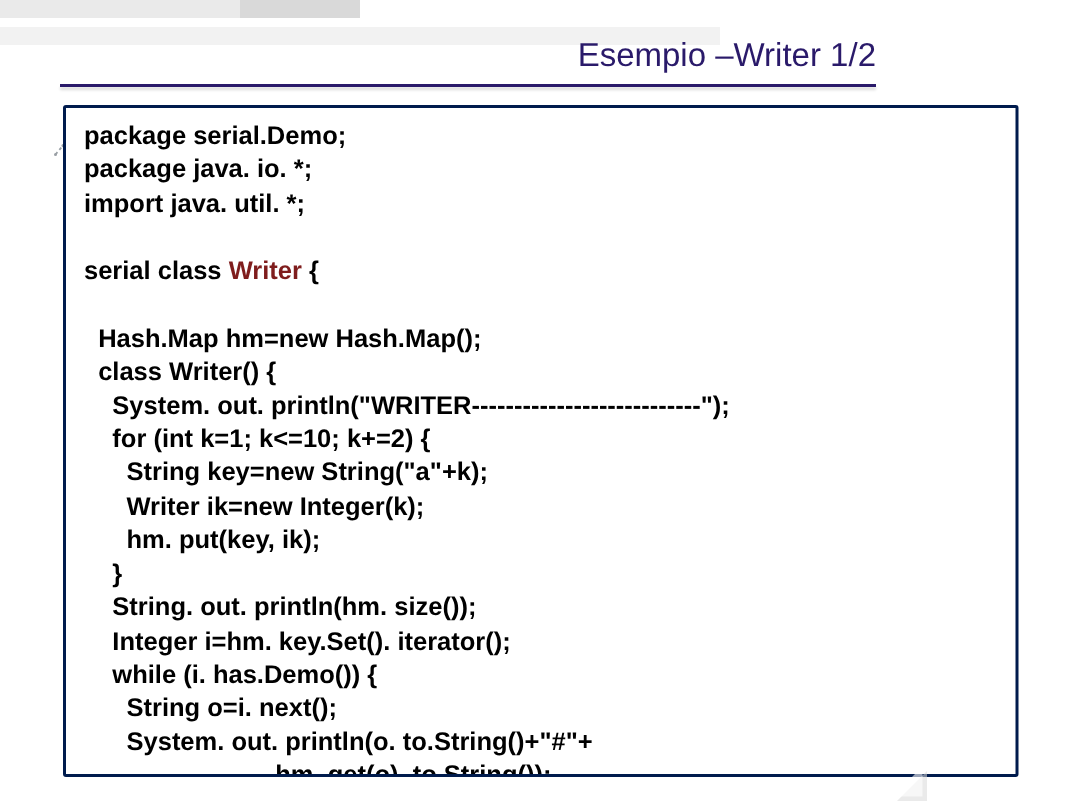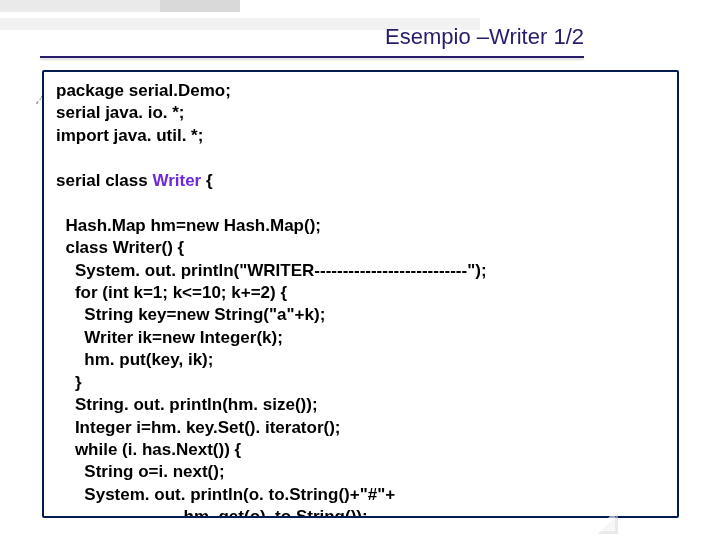--- a/index.html
+++ b/index.html
@@ -63,21 +63,21 @@
     overflow: hidden;
   }
   .code {
     font-family: Verdana, Geneva, sans-serif;
     font-size: 17px;
     font-weight: bold;
     color: #000;
     line-height: 1.32;
     white-space: pre;
   }
-  .code .cls { color: #6d28d9; margin-top: 48px; }
+  .code .cls { color: #7f1d1d; margin-top: 48px; }
   .page-corner {
     position: absolute;
     right: 6px;
     bottom: 6px;
     width: 22px;
     height: 22px;
   }
   .page-corner::before {
     content: "";
     position: absolute;
@@ -113,36 +113,36 @@
   <svg class="squiggle" viewBox="0 0 22 14">
     <path d="M1 7 L6 1 L11 13 L21 4" fill="none" stroke="#9aa0a6" stroke-width="1.2" stroke-dasharray="2 2"></path>
     <circle cx="1" cy="7" r="1" fill="#9aa0a6"></circle>
     <circle cx="6" cy="1" r="1" fill="#9aa0a6"></circle>
     <circle cx="11" cy="13" r="1" fill="#9aa0a6"></circle>
     <circle cx="21" cy="4" r="1" fill="#9aa0a6"></circle>
   </svg>
 
   <div class="code-box">
 <div class="code"><span>package serial.Demo;</span>
-<span>serial java. io. *;</span>
+<span>package java. io. *;</span>
 <span>import java. util. *;</span>
 <span></span>
 <span>serial class </span><span class="cls">Writer</span><span> {</span>
 <span></span>
 <span>  Hash.Map hm=new Hash.Map();</span>
 <span>  class Writer() {</span>
 <span>    System. out. println("WRITER---------------------------");</span>
 <span>    for (int k=1; k&lt;=10; k+=2) {</span>
 <span>      String key=new String("a"+k);</span>
 <span>      Writer ik=new Integer(k);</span>
 <span>      hm. put(key, ik);</span>
 <span>    }</span>
 <span>    String. out. println(hm. size());</span>
 <span>    Integer i=hm. key.Set(). iterator();</span>
-<span>    while (i. has.Next()) {</span>
+<span>    while (i. has.Demo()) {</span>
 <span>      String o=i. next();</span>
 <span>      System. out. println(o. to.String()+"#"+</span>
 <span>                           hm. get(o). to.String());</span>
 </div>
   </div>
 
   <div class="page-corner"></div>
 </div>
 
 </body></html>

